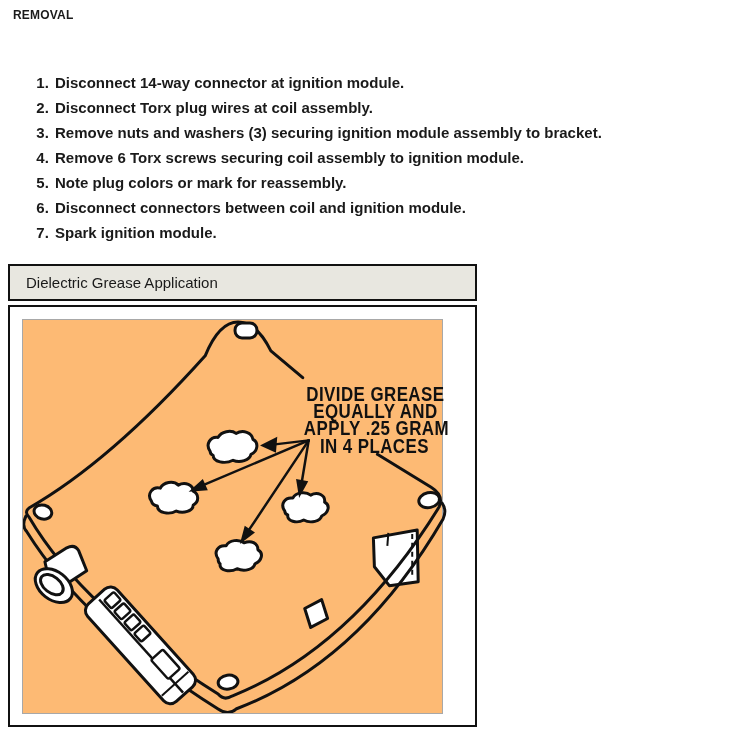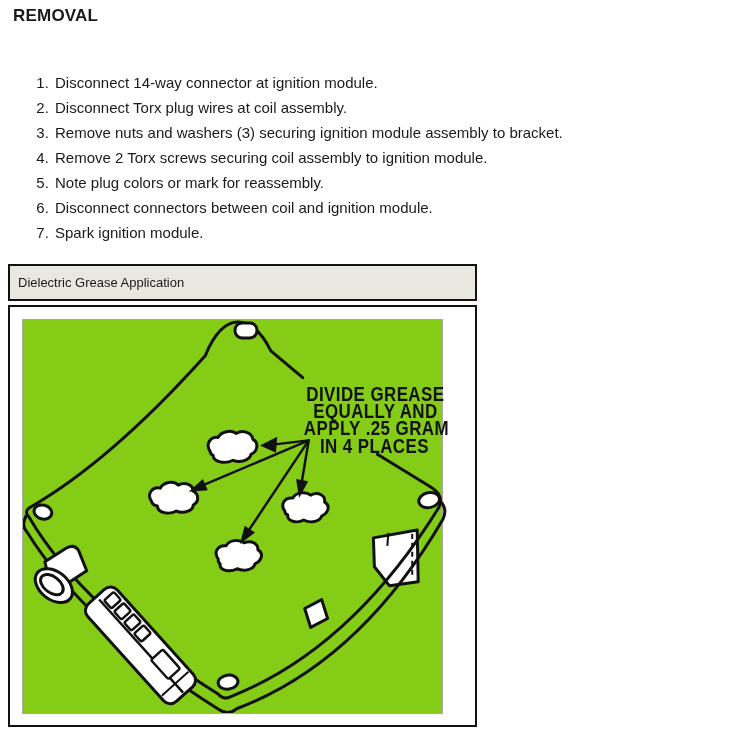--- a/index.html
+++ b/index.html
@@ -2,59 +2,59 @@
 <html><head>
 <meta charset="utf-8">
 <style>
   html,body { margin:0; padding:0; }
   body {
     width:738px; height:730px; overflow:hidden;
     background:#ffffff; color:#1a1a1a;
     font-family:"Liberation Sans", sans-serif;
   }
   .page-title {
-    font-size:17px; font-weight:bold; letter-spacing:0.2px;
+    font-size:12px; font-weight:bold; letter-spacing:0.2px;
     margin:8px 0 0 13px; line-height:15px;
   }
   ol.steps {
     margin:47px 0 0 0; padding:0 0 0 53px;
     font-size:15px; line-height:25px;
   }
-  ol.steps li { padding-left:2px; }
+  ol.steps li { padding-left:2px;font-weight:bold; }
   .caption-bar {
     margin:19px 0 0 8px; width:469px; height:37px; box-sizing:border-box;
     border:2px solid #111111; background:#e8e7e0;
-    display:flex; align-items:center; padding-left:8px;
-    font-size:13px; color:#1a1a1a;
+    display:flex; align-items:center; padding-left:16px;
+    font-size:15px; color:#1a1a1a;
   }
   .figure-panel {
     margin:4px 0 0 8px; width:469px; height:422px; box-sizing:border-box;
     border:2px solid #111111; background:#ffffff; padding:12px;
   }
   .figure-frame {
     width:421px; height:395px; box-sizing:border-box;
-    border:1px solid #a8a8a8; background:#84cc16;
+    border:1px solid #a8a8a8; background:#fdba74;
   }
   .figure-frame svg { display:block; width:439px; height:393px; }
   .ink { stroke:#111111; }
   .note-text {
     font-family:"Liberation Sans", sans-serif;
     font-weight:bold; font-size:20px; letter-spacing:0.5px;
   }
 </style>
 </head>
 <body>
 
 <h1 class="page-title">REMOVAL</h1>
 
 <ol class="steps">
   <li>Disconnect 14-way connector at ignition module.</li>
   <li>Disconnect Torx plug wires at coil assembly.</li>
   <li>Remove nuts and washers (3) securing ignition module assembly to bracket.</li>
-  <li>Remove 2 Torx screws securing coil assembly to ignition module.</li>
+  <li>Remove 6 Torx screws securing coil assembly to ignition module.</li>
   <li>Note plug colors or mark for reassembly.</li>
   <li>Disconnect connectors between coil and ignition module.</li>
   <li>Spark ignition module.</li>
 </ol>
 
 <div class="caption-bar">
   <span>Dielectric Grease Application</span>
 </div>
 
 <div class="figure-panel">

